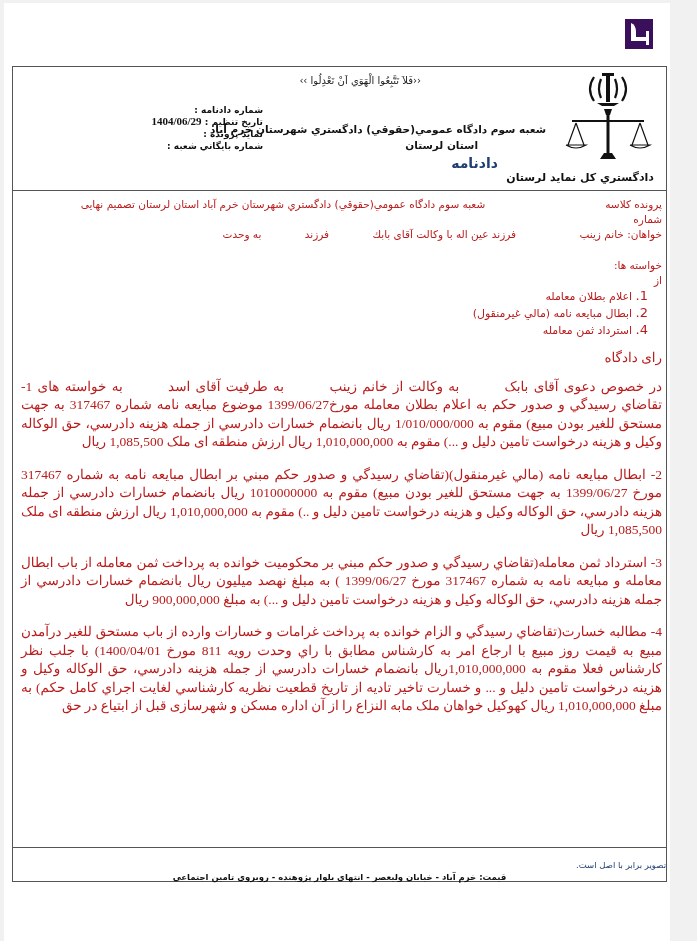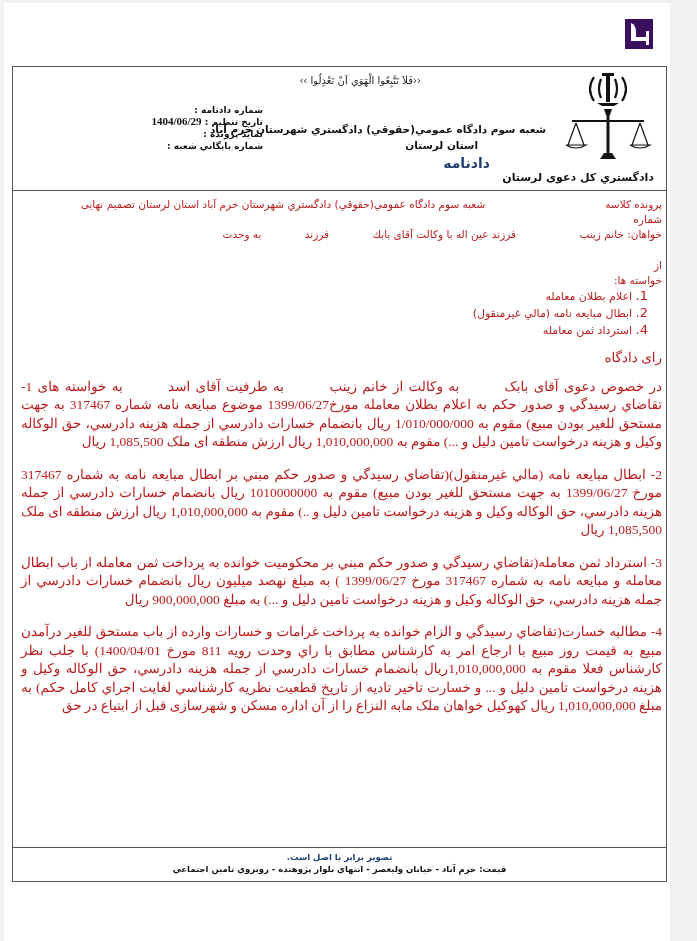--- a/index.html
+++ b/index.html
@@ -31,21 +31,21 @@
     .verse {
       position: absolute; right: 245px; top: 8px; font-size: 10px; font-weight: normal; direction: rtl; color:#222;
     }
     .branch {
       position: absolute; right: 120px; top: 56px; font-size: 10.5px; font-weight: bold; direction: rtl; color:#111;
     }
     .province {
       position: absolute; right: 188px; top: 72px; font-size: 10.5px; font-weight: bold; direction: rtl; color:#111;
     }
     .title {
-      position: absolute; right: 176px; top: 88px; font-size: 14px; font-weight: bold; direction: rtl; color: #1f3f73;
+      position: absolute; right: 168px; top: 88px; font-size: 14px; font-weight: bold; direction: rtl; color: #1f3f73;
     }
     .meta {
       position: absolute; left: 120px; top: 37px; direction: rtl; font-size: 9px; font-weight: bold;
       color: #111; line-height: 11px; text-align: right; width: 130px;
     }
     .meta .val { font-family: "Liberation Serif", serif; font-size: 11px; }
     .body {
       position: absolute; left: 0; top: 124px; width: 100%; direction: rtl; color: #b91c1c;
       padding: 0 4px 0 8px; box-sizing: border-box;
     }
@@ -55,21 +55,21 @@
     .gap { display: inline-block; width: 40px; }
     .gap-l { display: inline-block; width: 60px; }
     ol.req { margin: 0; padding: 0 14px 0 0; list-style: none; }
     ol.req li { font-size: 11px; line-height: 16px; }
     ol.req li .num { font-size: 13px; }
     .para { margin: 0; }
     .footer {
       position: absolute; left: 0; bottom: 0; width: 100%; height: 34px; border-top: 1.5px solid #555;
       box-sizing: border-box; direction: rtl; text-align: center;
     }
-    .footer .l1 { font-size: 8.5px; font-weight: bold; color: #1f3f73; margin-top: 4px; }
+    .footer .l1 { font-size: 8.5px; font-weight: normal; color: #1f3f73; margin-top: 12px; text-align: right; }
     .footer .l2 { font-size: 8.5px; font-weight: bold; color: #111; margin-top: 2px; }
   </style>
 </head>
 <body>
 
 <div class="page">
 
   <div class="logo">
     <svg width="28" height="30" viewBox="0 0 28 30">
       <rect width="28" height="30" fill="#3a0f5c"></rect>
@@ -98,21 +98,21 @@
           <path d="M44 44 L44 84" stroke="#111" stroke-width="3"></path>
           <path d="M36 88 L52 88 L48 82 L40 82 Z" fill="#111"></path>
           <g fill="none" stroke="#111" stroke-width="1.2">
             <path d="M12 52 L4 74 M12 52 L20 74"></path>
             <path d="M2 74 L22 74 Q12 80 2 74"></path>
             <path d="M76 52 L68 74 M76 52 L84 74"></path>
             <path d="M66 74 L86 74 Q76 80 66 74"></path>
           </g>
         </svg>
       </div>
-      <div class="court-label">دادگستري كل دعوی لرستان</div>
+      <div class="court-label">دادگستري كل نمايد لرستان</div>
       <div class="verse">‹‹فَلاَ تَتَّبِعُوا الْهَوَي اَنْ تَعْدِلُوا ››</div>
       <div class="branch">شعبه سوم دادگاه عمومي(حقوقي) دادگستري شهرستان خرم آباد</div>
       <div class="province">استان لرستان</div>
       <div class="title">دادنامه</div>
 
       <div class="meta">
         <div>
           <span>شماره دادنامه :</span>
           <span class="val"></span>
         </div>
@@ -138,22 +138,22 @@
         </div>
         <div>شماره</div>
         <div class="row">
           <span>خواهان:</span>
           <span>خانم زينب</span><span class="gap-l"></span>
           <span>فرزند عين اله با وكالت آقای بابك</span><span class="gap"></span>
           <span>فرزند</span><span class="gap"></span>
           <span>به وحدت</span>
         </div>
         <div style="height:16px;"></div>
+        <div>خواسته ها:</div>
         <div>از</div>
-        <div>خواسته ها:</div>
         <ol class="req">
           <li><span class="num">1.</span> <span>اعلام بطلان معامله</span></li>
           <li><span class="num">2.</span> <span>ابطال مبايعه نامه (مالي غيرمنقول)</span></li>
           <li><span class="num">4.</span> <span>استرداد ثمن معامله</span></li>
         </ol>
       </div>
 
       <div class="serif" style="margin-top:10px;">رای دادگاه</div>
 
       <div class="serif" style="margin-top:10px;">

